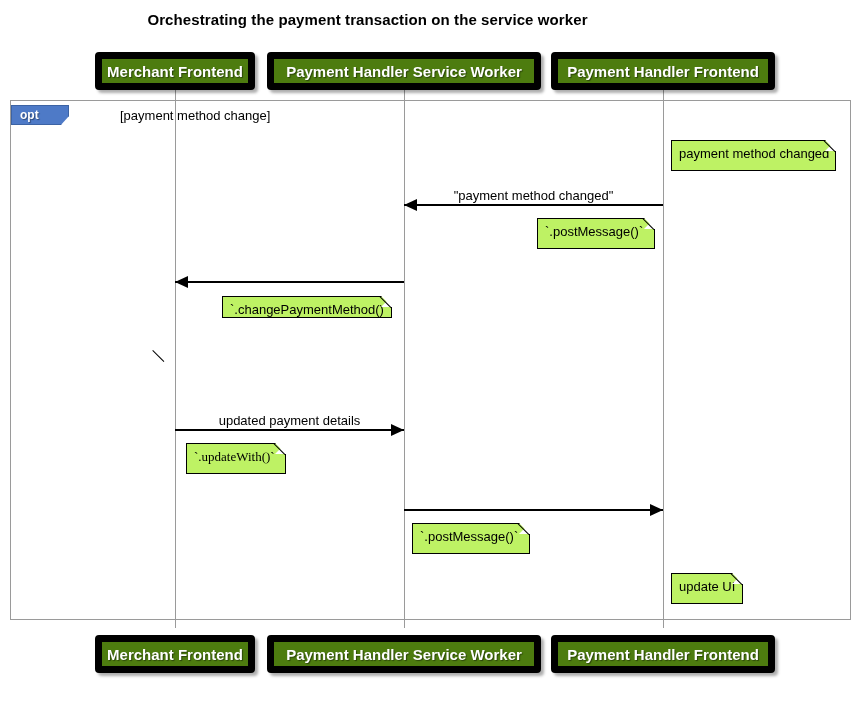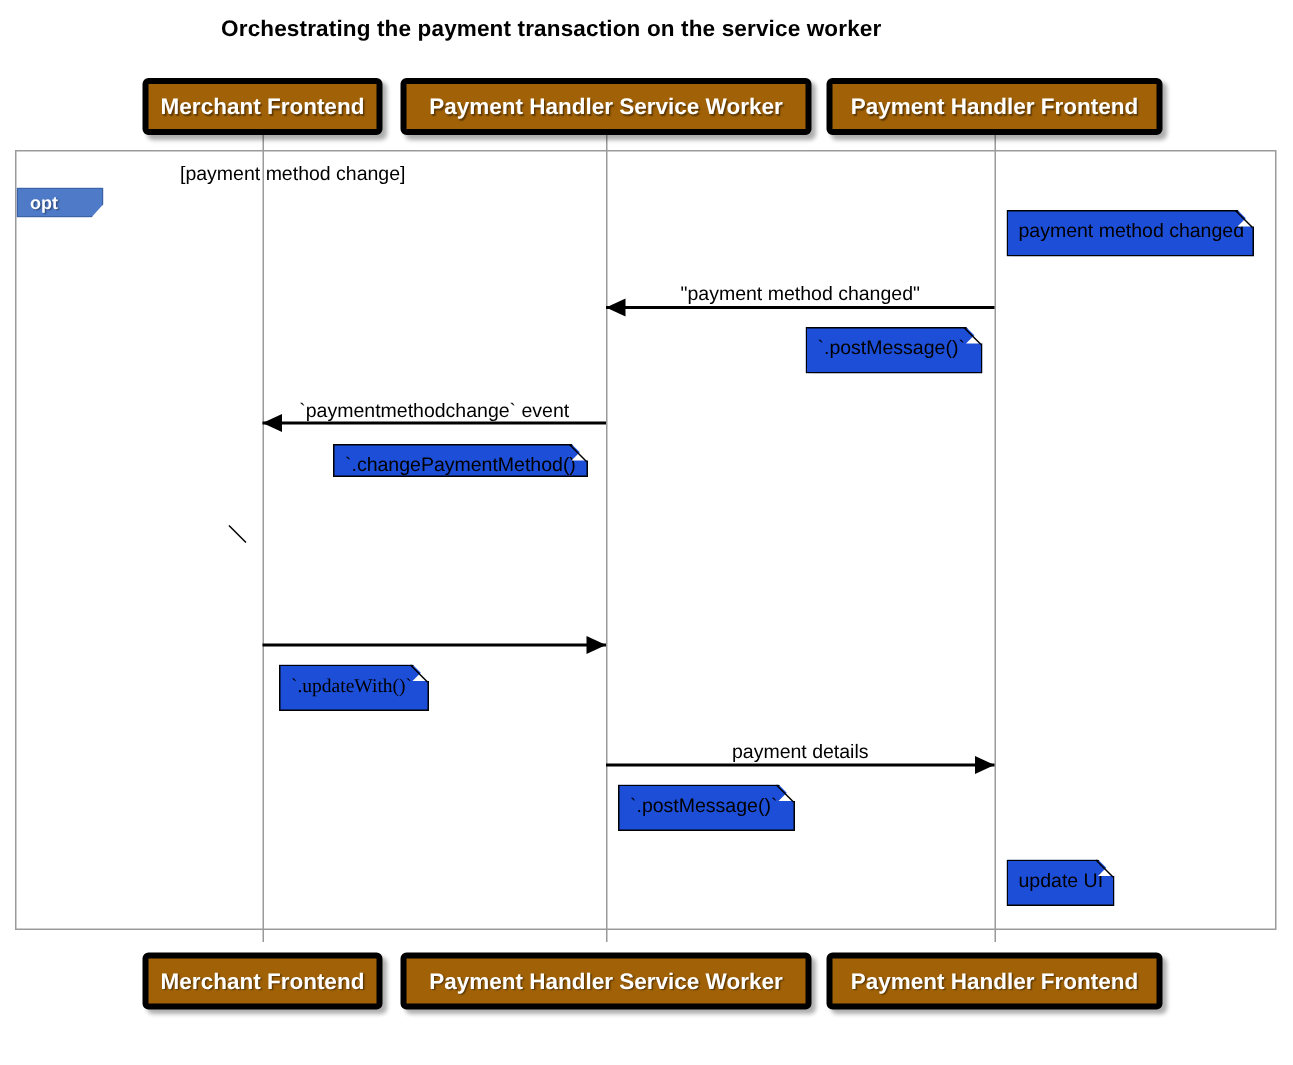--- a/index.html
+++ b/index.html
@@ -35,22 +35,22 @@
     letter-spacing: 0.1px;
     color: #000;
     white-space: nowrap;
   }
 
   
   .participant {
     position: absolute;
     height: 38px;
     border-radius: 4px;
-    background: #a16207;
-    border: 4px solid #000000;
+    background: #4d7c0f;
+    border: 7px solid #000000;
     box-shadow: 3px 3px 3px rgba(0,0,0,0.32);
     color: #ffffff;
     font-size: 15px;
     font-weight: bold;
     display: flex;
     align-items: center;
     justify-content: center;
     text-align: center;
     text-shadow: 1px 1px 1px rgba(0,0,0,0.45);
     box-sizing: border-box;
@@ -81,21 +81,20 @@
     font-size: 12px;
     font-weight: bold;
     display: flex;
     align-items: center;
     padding-left: 8px;
     padding-right: 16px;
     box-sizing: border-box;
     -webkit-clip-path: polygon(0 0, 100% 0, 100% 55%, 86% 100%, 0 100%);
     clip-path: polygon(0 0, 100% 0, 100% 55%, 86% 100%, 0 100%);
     text-shadow: 1px 1px 1px rgba(0,0,0,0.4);
-    margin-top: 20px;
   }
   .frame-condition {
     position: absolute;
     font-size: 13px;
     color: #000;
     white-space: nowrap;
     padding-left: 40px;
   }
 
   
@@ -121,21 +120,21 @@
     position: absolute;
     font-size: 13px;
     color: #000;
     white-space: nowrap;
     text-align: center;
   }
 
   
   .note {
     position: absolute;
-    background: #1d4ed8;
+    background: #bef264;
     border: 1px solid #000000;
     box-shadow: 3px 3px 3px rgba(0,0,0,0.30);
     font-size: 13px;
     color: #000;
     box-sizing: border-box;
     padding: 4px 8px 4px 7px;
     line-height: 17px;
     white-space: pre;
     -webkit-clip-path: polygon(0 0, calc(100% - 11px) 0, 100% 11px, 100% 100%, 0 100%);
     clip-path: polygon(0 0, calc(100% - 11px) 0, 100% 11px, 100% 100%, 0 100%);
@@ -197,36 +196,35 @@
   <div class="note" style="left:671px; top:140px; width:165px; height:31px;">payment method changed</div>
   <div class="note-fold" style="left:825px; top:140px;"></div>
 
   <div class="msg-label" style="left:404px; top:188px; width:259px;">"payment method changed"</div>
   <div class="msg-line" style="left:404px; top:204px; width:259px;"></div>
   <div class="msg-head left" style="left:404px; top:199px;"></div>
 
   <div class="note" style="left:537px; top:218px; width:118px; height:31px;">`.postMessage()`</div>
   <div class="note-fold" style="left:644px; top:218px;"></div>
 
-  <div class="msg-label" style="left:175px; top:266px; width:229px;">`paymentmethodchange` event</div>
   <div class="msg-line" style="left:175px; top:281px; width:229px;"></div>
   <div class="msg-head left" style="left:175px; top:276px;"></div>
 
   <div class="note" style="left:222px; top:296px; width:170px; height:22px;">`.changePaymentMethod()`</div>
   <div class="note-fold" style="left:381px; top:296px;"></div>
 
   <div class="note-fold" style="left:154px; top:350px;"></div>
 
+  <div class="msg-label" style="left:175px; top:413px; width:229px;">updated payment details</div>
   <div class="msg-line" style="left:175px; top:429px; width:229px;"></div>
   <div class="msg-head right" style="left:391px; top:424px;"></div>
 
   <div class="note" style="left:186px; top:443px; width:100px; height:31px;font-family:Liberation Serif, serif;">`.updateWith()`</div>
   <div class="note-fold" style="left:275px; top:443px;"></div>
 
-  <div class="msg-label" style="left:404px; top:493px; width:259px;">payment details</div>
   <div class="msg-line" style="left:404px; top:509px; width:259px;"></div>
   <div class="msg-head right" style="left:650px; top:504px;"></div>
 
   <div class="note" style="left:412px; top:523px; width:118px; height:31px;">`.postMessage()`</div>
   <div class="note-fold" style="left:519px; top:523px;"></div>
 
   <div class="note" style="left:671px; top:573px; width:72px; height:31px;">update UI</div>
   <div class="note-fold" style="left:732px; top:573px;"></div>
 
   <div class="participant" style="left:95px; top:635px; width:160px;">Merchant Frontend</div>

